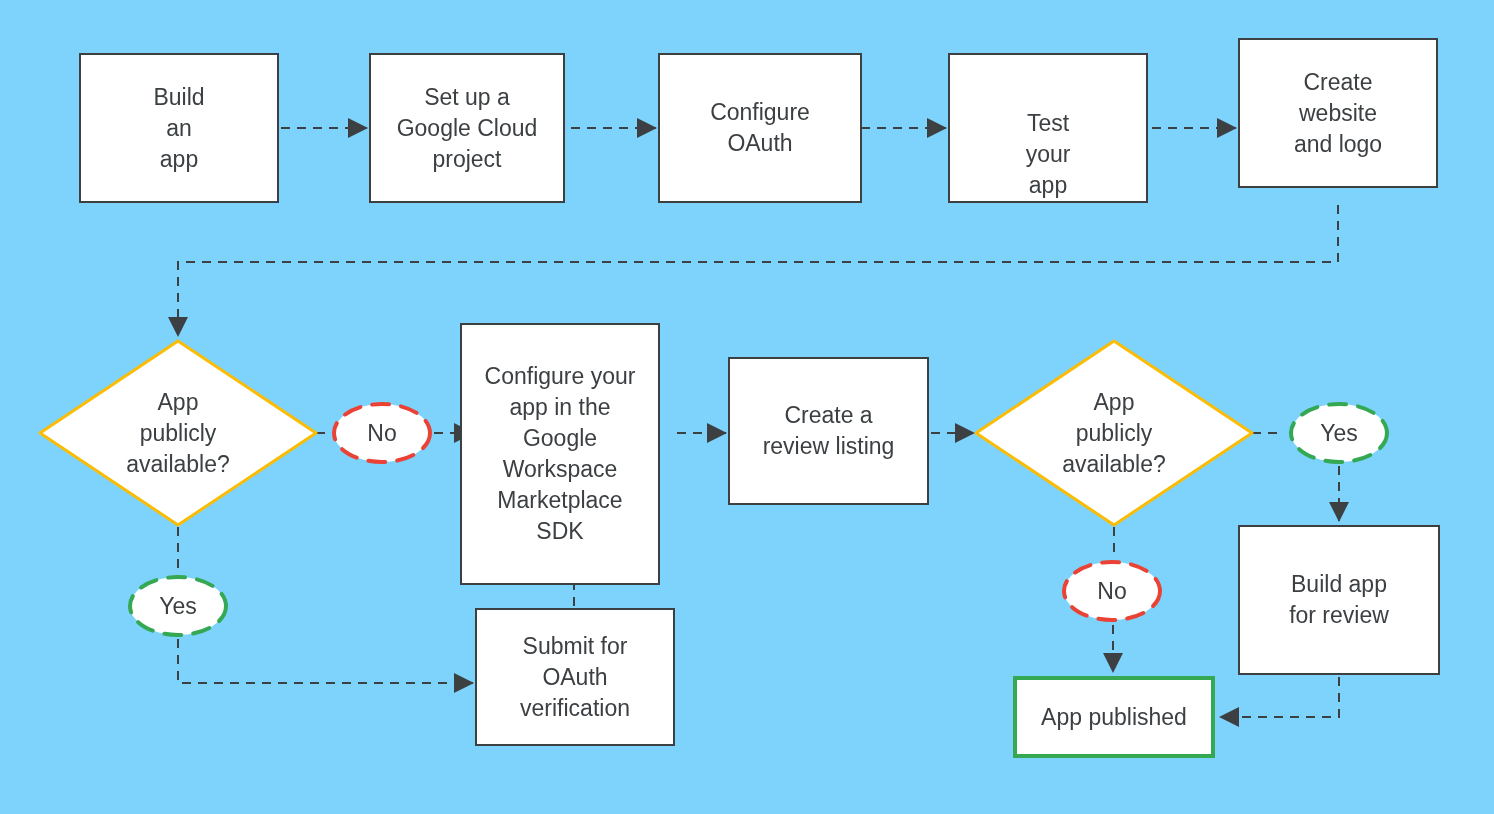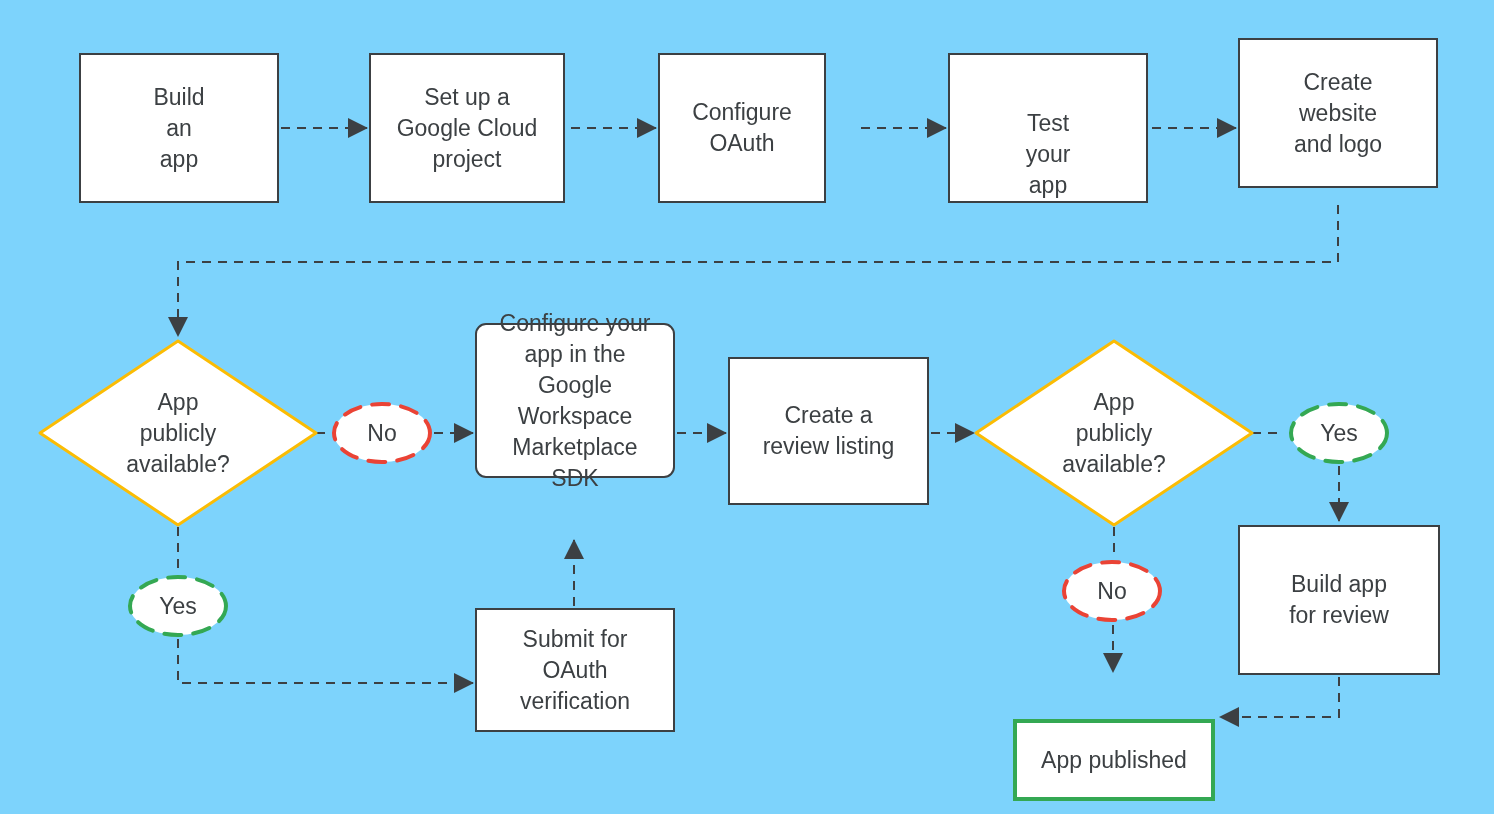--- a/index.html
+++ b/index.html
@@ -69,21 +69,21 @@
   <div class="node box" style="left:79px;top:53px;width:200px;height:150px;">
     <span class="lbl">Build
 an
 app</span>
   </div>
   <div class="node box" style="left:369px;top:53px;width:196px;height:150px;">
     <span class="lbl">Set up a
 Google Cloud
 project</span>
   </div>
-  <div class="node box" style="left:658px;top:53px;width:168px;height:150px;">
+  <div class="node box" style="left:658px;top:53px;width:204px;height:150px;">
     <span class="lbl">Configure
 OAuth</span>
   </div>
   <div class="node box" style="left:948px;top:53px;width:200px;height:150px;align-items:flex-end;">
     <span class="lbl">Test
 your
 app</span>
   </div>
   <div class="node box" style="left:1238px;top:38px;width:200px;height:150px;">
     <span class="lbl">Create
@@ -108,38 +108,38 @@
   <div class="node label-only" style="left:128px;top:577px;width:100px;height:58px;">
     <span class="lbl">Yes</span>
   </div>
   <div class="node label-only" style="left:1289px;top:404px;width:100px;height:58px;">
     <span class="lbl">Yes</span>
   </div>
   <div class="node label-only" style="left:1062px;top:562px;width:100px;height:58px;">
     <span class="lbl">No</span>
   </div>
 
-  <div class="node box" style="left:475px;top:323px;width:200px;height:155px;border-radius:11px;">
+  <div class="node box" style="left:460px;top:323px;width:200px;height:262px;">
     <span class="lbl">Configure your
 app in the
 Google
 Workspace
 Marketplace
 SDK</span>
   </div>
   <div class="node box" style="left:728px;top:357px;width:201px;height:148px;">
     <span class="lbl">Create a
 review listing</span>
   </div>
-  <div class="node box" style="left:475px;top:608px;width:200px;height:124px;">
+  <div class="node box" style="left:475px;top:608px;width:200px;height:138px;">
     <span class="lbl">Submit for
 OAuth
 verification</span>
   </div>
   <div class="node box" style="left:1238px;top:525px;width:202px;height:150px;">
     <span class="lbl">Build app
 for review</span>
   </div>
-  <div class="node box-green" style="left:1013px;top:676px;width:202px;height:82px;margin-top:43px;">
+  <div class="node box-green" style="left:1013px;top:676px;width:202px;height:82px;">
     <span class="lbl">App published</span>
   </div>
 
 </div>
 
 </body></html>

